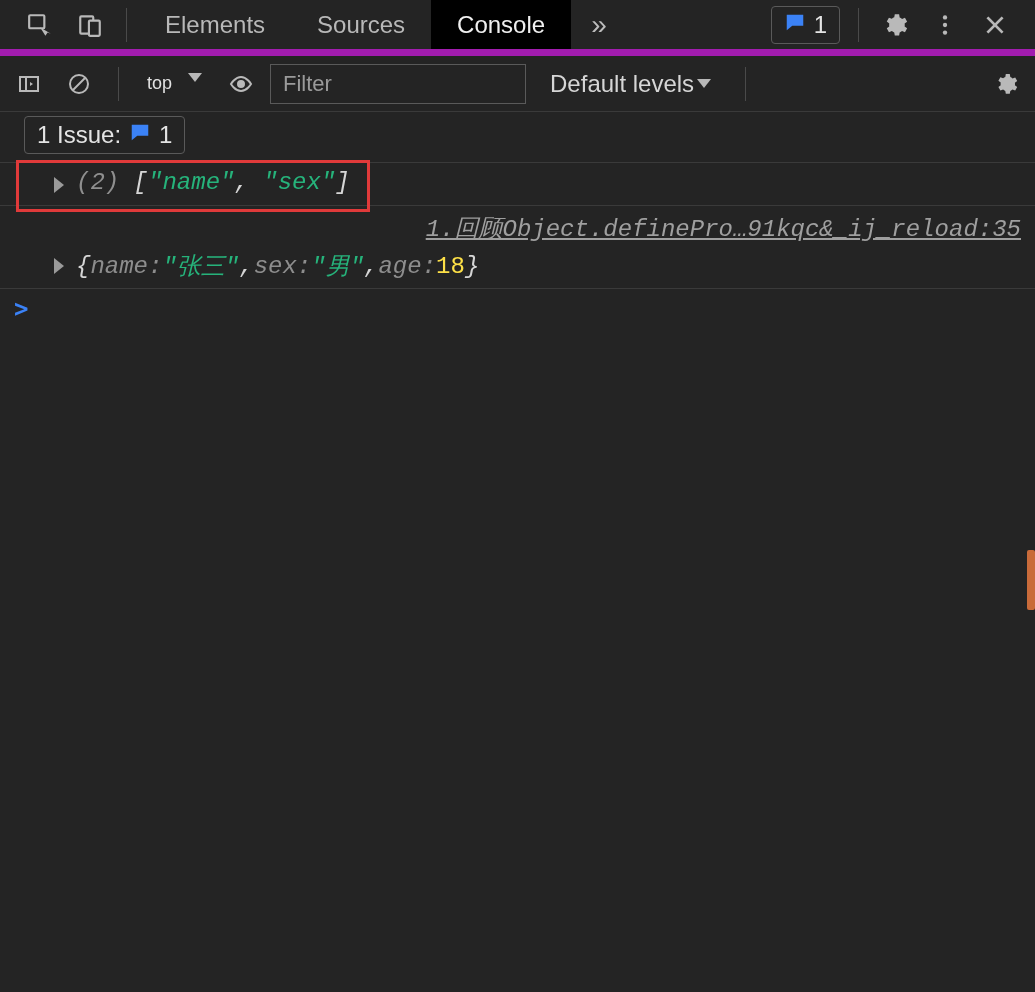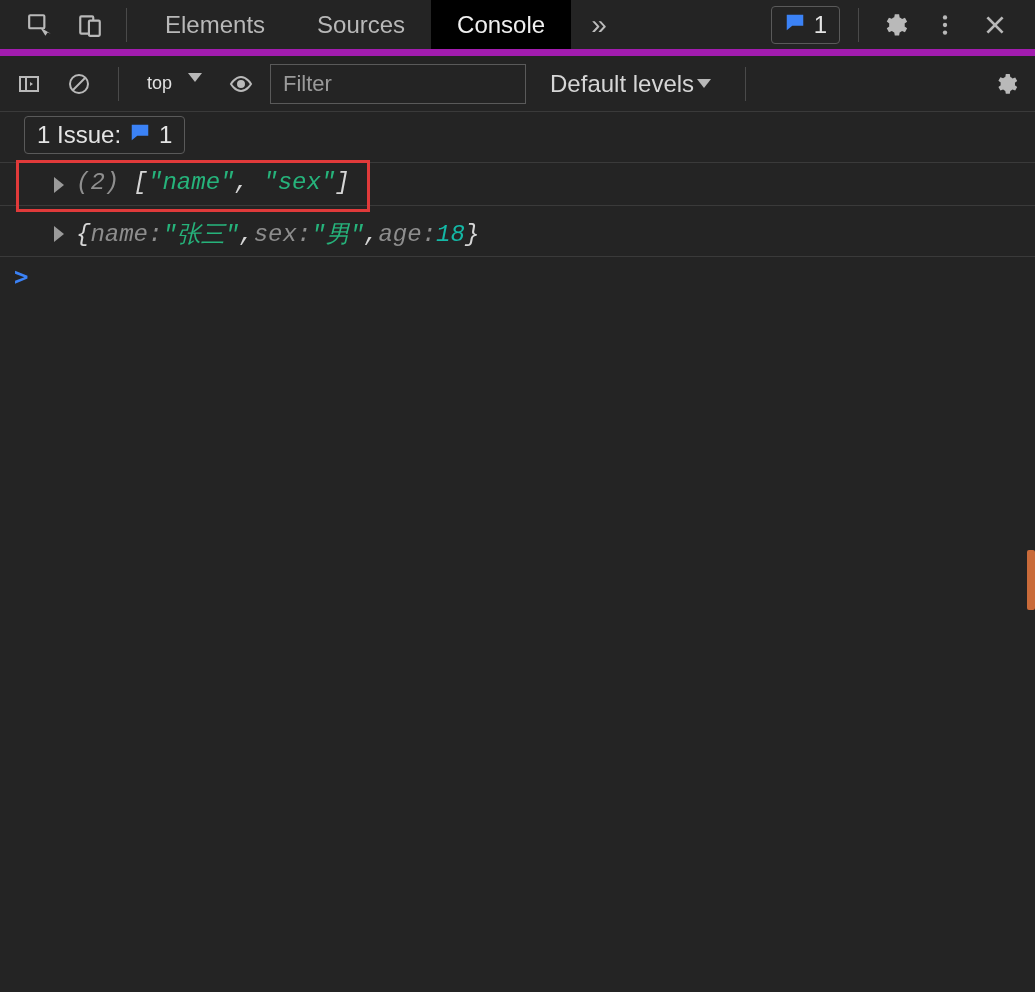--- a/index.html
+++ b/index.html
@@ -218,21 +218,21 @@
     border-top: 8px solid transparent;
     border-bottom: 8px solid transparent;
     border-left: 10px solid #9a9a9a;
     cursor: pointer;
   }
 
   .c-dim    { color: #8f8f8f; font-style: italic; }
   .c-bracket{ color: #d6d6d6; font-style: italic; }
   .c-str    { color: #26b37b; font-style: italic; }
   .c-key    { color: #8d8d8d; font-style: italic; }
-  .c-num    { color: #14b8a6; font-style: italic; }
+  .c-num    { color: #fde047; }
   .c-punc   { color: #d6d6d6; font-style: italic; }
 
   .prompt-row {
     display: flex;
     align-items: center;
     padding: 6px 14px;
     font-family: Consolas, monospace;
     font-size: 24px;
   }
   .prompt-chevron {
@@ -362,20 +362,21 @@
 
   <div class="log-row first-row">
     <div class="highlight-box"></div>
     <span class="expand-tri"></span>
     <span class="log-content">
       <span class="c-dim">(2)</span><span class="c-bracket"> [</span><span class="c-str">"name"</span><span class="c-punc">, </span><span class="c-str">"sex"</span><span class="c-bracket">]</span>
     </span>
   </div>
 
   <div class="log-row row2">
+    <span class="log-source">1.回顾Object.definePro…91kqc&amp;_ij_reload:35</span>
     <div class="object-line">
       <span class="expand-tri2"></span>
       <span class="c-bracket">{</span>
         <span class="c-key">name:</span>
         <span class="c-str"> "张三"</span>
         <span class="c-punc">, </span>
         <span class="c-key">sex:</span>
         <span class="c-str"> "男"</span>
         <span class="c-punc">, </span>
         <span class="c-key">age:</span>

